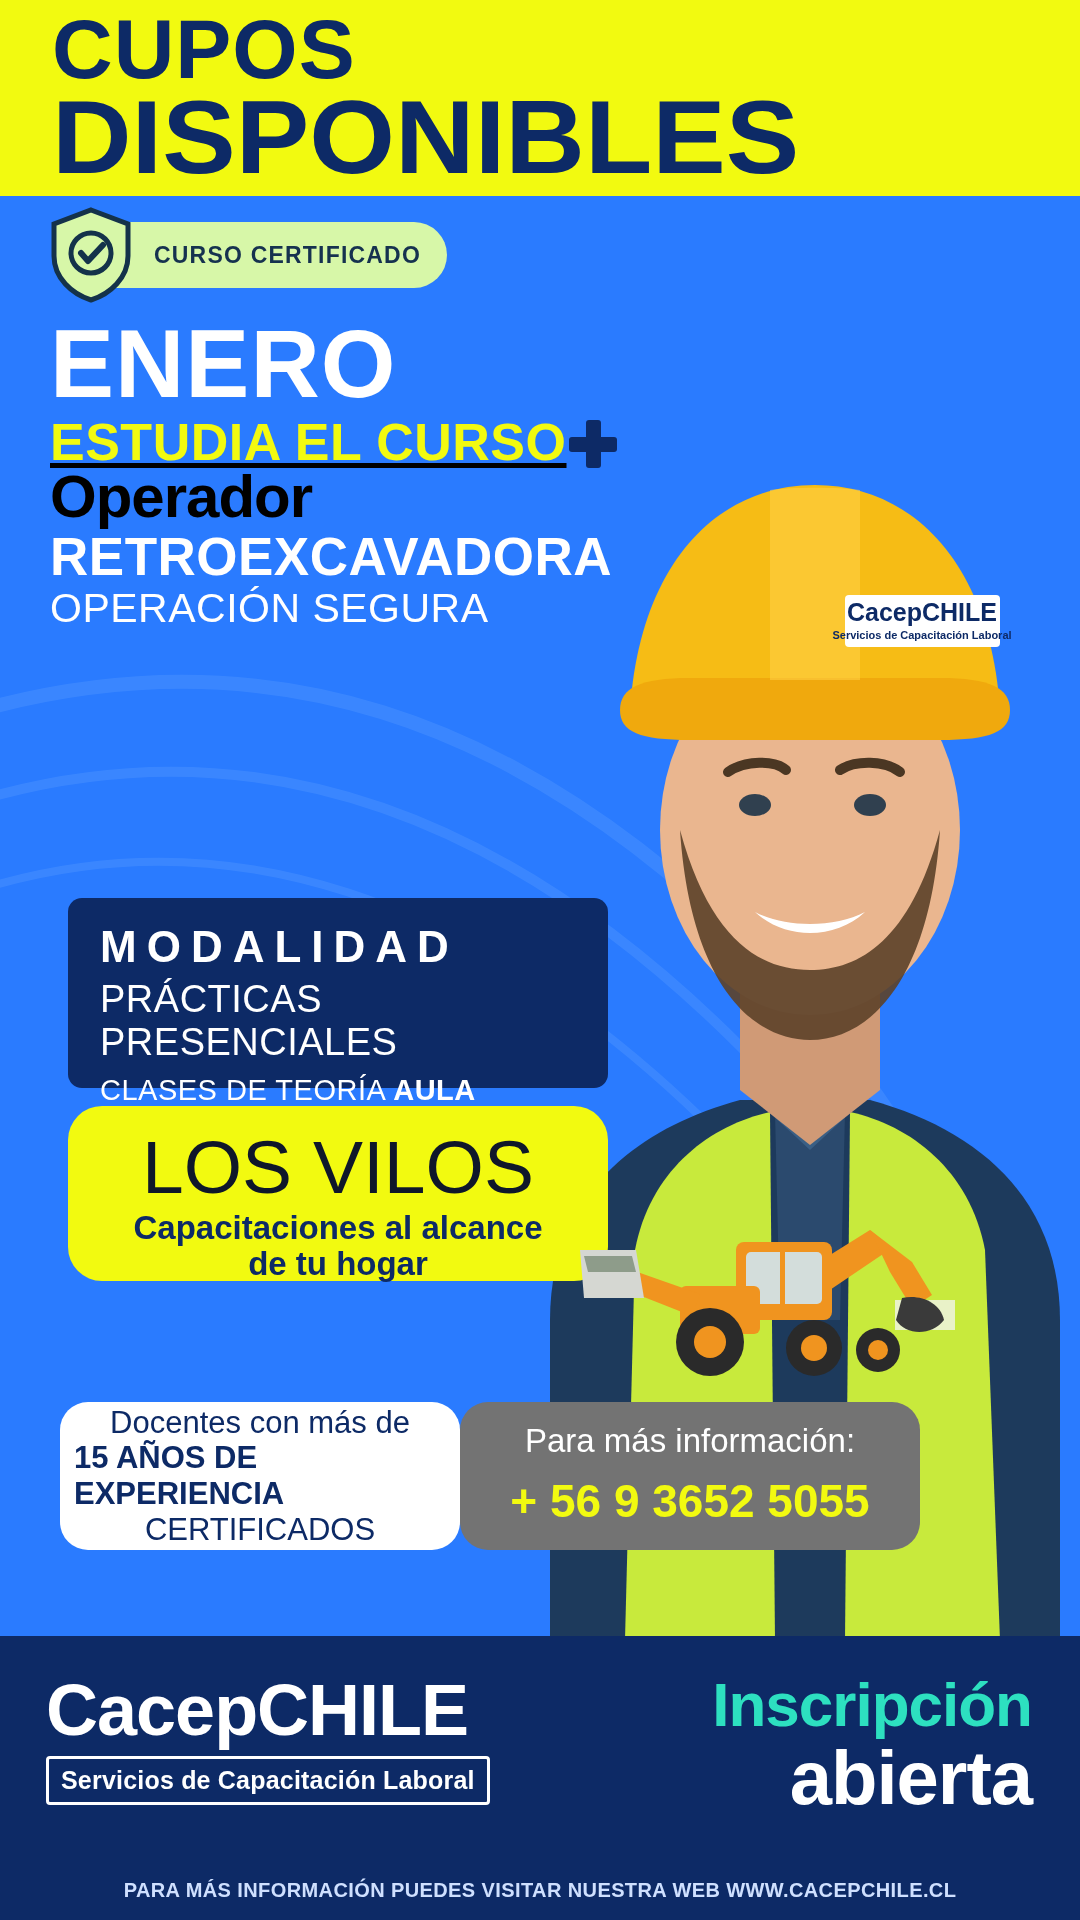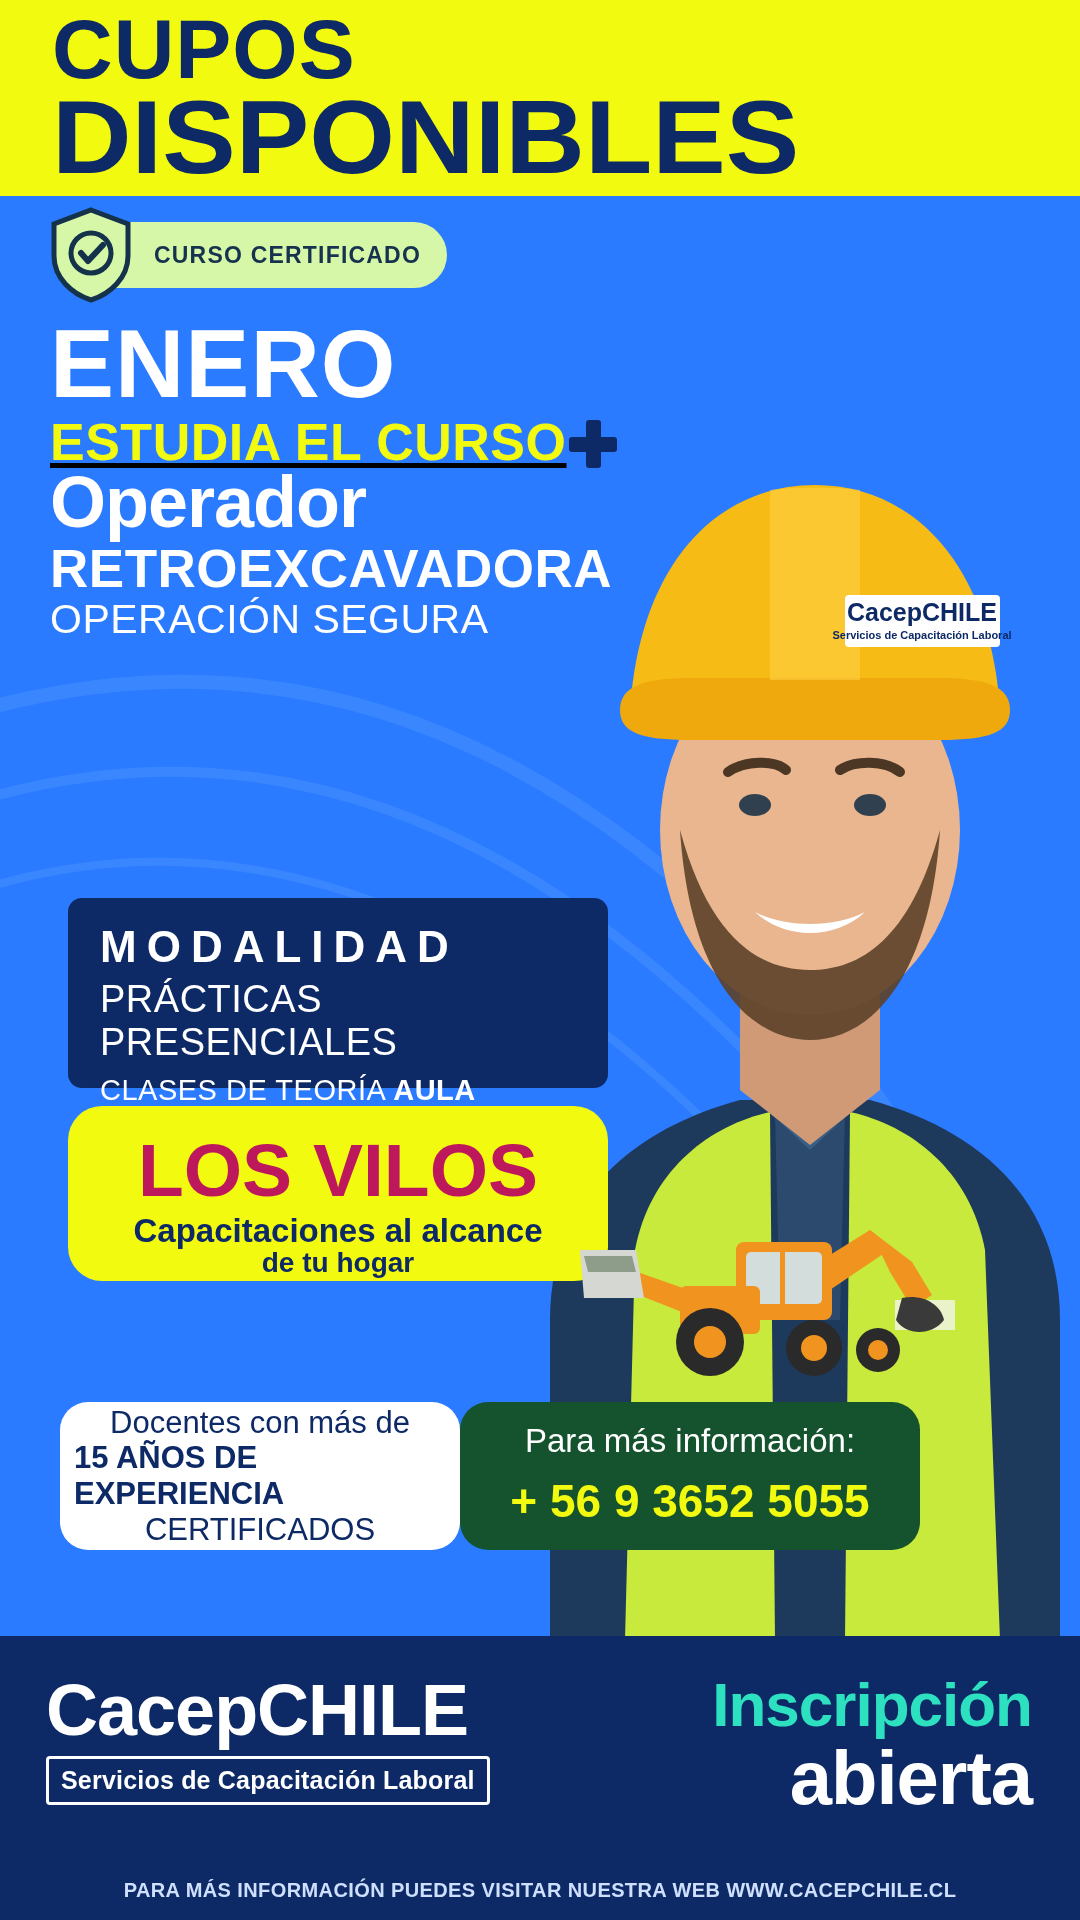--- a/index.html
+++ b/index.html
@@ -63,21 +63,21 @@
   .h-estudia { font-size:52px; font-weight:600; color:#f2fa10; letter-spacing:0.5px; }
   .plus-mark {
     position:relative; width:48px; height:48px; margin-left:2px; margin-top:4px;
   }
   .plus-mark:before, .plus-mark:after {
     content:""; position:absolute; background:#0d2a66; border-radius:3px;
   }
   .plus-mark:before { left:17px; top:0; width:15px; height:48px; }
   .plus-mark:after  { top:17px; left:0; width:48px; height:15px; }
   .h-operador {
-    font-size:72px; font-weight:800; color:#ffffff; line-height:0.95;
+    font-size:60px; font-weight:800; color:#000000; line-height:0.95;
     margin-top:-4px; letter-spacing:-1px;
   }
   .h-maquina {
     font-size:66px; font-weight:500; color:#ffffff; line-height:1.0;
     margin-top:2px; letter-spacing:0.5px;
   }
   .h-retro {
     font-size:53px; font-weight:800; color:#ffffff; line-height:1.05;
     margin-top:4px; letter-spacing:0.5px;
   }
@@ -102,44 +102,44 @@
   }
   .mod-line3 b { font-weight:800; }
 
   
   .comuna {
     position:absolute; left:68px; top:1106px; width:540px; height:175px;
     background:#f2fa10; border-radius:34px; z-index:6;
     display:flex; flex-direction:column; align-items:center; justify-content:center;
   }
   .comuna-name {
-    font-size:75px; font-weight:700; color:#be185d; letter-spacing:0px; line-height:1;margin-top:25px;
+    font-size:75px; font-weight:400; color:#0f172a; letter-spacing:0px; line-height:1;margin-top:25px;
   }
   .comuna-sub {
     font-size:33px; font-weight:600; color:#0d2a66; margin-top:6px; line-height:1.05;
   }
-  .comuna-sub2 { font-size:28px; font-weight:800; color:#0d2a66; line-height:1.1; }
+  .comuna-sub2 { font-size:33px; font-weight:800; color:#0d2a66; line-height:1.1; }
 
   
   .excavator { position:absolute; left:540px; top:1190px; width:420px; height:200px; z-index:7; }
 
   
   .card-docentes {
     position:absolute; left:60px; top:1402px; width:400px; height:148px;
     background:#ffffff; border-radius:28px; z-index:6;
     display:flex; flex-direction:column; align-items:center; justify-content:center;
     padding:0 14px;
   }
   .doc1 { font-size:31px; font-weight:400; color:#0d2a66; line-height:1.15; }
   .doc2 { font-size:31px; font-weight:800; color:#0d2a66; line-height:1.15; }
   .doc3 { font-size:31px; font-weight:400; color:#0d2a66; line-height:1.15; }
 
   .card-contacto {
     position:absolute; left:460px; top:1402px; width:460px; height:148px;
-    background:#14532d; border-radius:28px; z-index:7;
+    background:#737373; border-radius:28px; z-index:7;
     display:flex; flex-direction:column; align-items:center; justify-content:center;
   }
   .cont1 { font-size:33px; font-weight:400; color:#ffffff; line-height:1.2; }
   .cont2 { font-size:46px; font-weight:800; color:#f2fa10; line-height:1.25; margin-top:12px; }
 
   
   .footer {
     position:absolute; left:0; top:1636px; width:1080px; height:284px;
     background:#0d2a66; z-index:8;
   }

